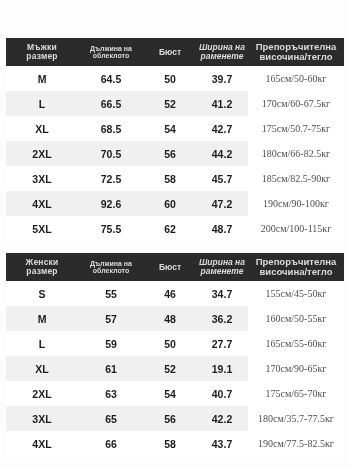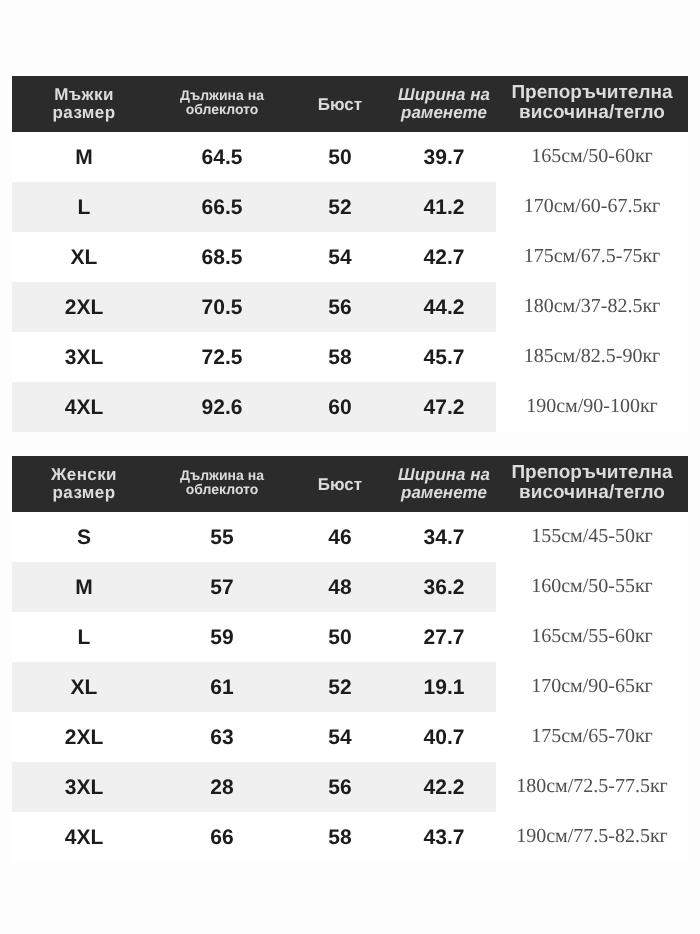--- a/index.html
+++ b/index.html
@@ -150,42 +150,49 @@
         <td>66.5</td>
         <td>52</td>
         <td>41.2</td>
         <td class="rec">170см/60-67.5кг</td>
       </tr>
       <tr>
         <td>XL</td>
         <td>68.5</td>
         <td>54</td>
         <td>42.7</td>
-        <td class="rec">175см/67.5-75кг</td>
+        <td class="rec">175см/50.7-75кг</td>
       </tr>
       <tr class="alt">
         <td>2XL</td>
         <td>70.5</td>
         <td>56</td>
         <td>44.2</td>
-        <td class="rec">180см/37-82.5кг</td>
+        <td class="rec">180см/66-82.5кг</td>
       </tr>
       <tr>
         <td>3XL</td>
         <td>72.5</td>
         <td>58</td>
         <td>45.7</td>
         <td class="rec">185см/82.5-90кг</td>
       </tr>
       <tr class="alt">
         <td>4XL</td>
         <td>92.6</td>
         <td>60</td>
         <td>47.2</td>
         <td class="rec">190см/90-100кг</td>
+      </tr>
+      <tr>
+        <td>5XL</td>
+        <td>75.5</td>
+        <td>62</td>
+        <td>48.7</td>
+        <td class="rec">200см/100-115кг</td>
       </tr>
     </tbody>
   </table>
 
   <div class="gap-tables"></div>
 
   <table class="size-table">
     <colgroup>
       <col class="c-size">
         <col class="c-len">
@@ -247,24 +254,24 @@
       </tr>
       <tr>
         <td>2XL</td>
         <td>63</td>
         <td>54</td>
         <td>40.7</td>
         <td class="rec">175см/65-70кг</td>
       </tr>
       <tr class="alt">
         <td>3XL</td>
-        <td>28</td>
+        <td>65</td>
         <td>56</td>
         <td>42.2</td>
-        <td class="rec">180см/72.5-77.5кг</td>
+        <td class="rec">180см/35.7-77.5кг</td>
       </tr>
       <tr>
         <td>4XL</td>
         <td>66</td>
         <td>58</td>
         <td>43.7</td>
         <td class="rec">190см/77.5-82.5кг</td>
       </tr>
     </tbody>
   </table>

